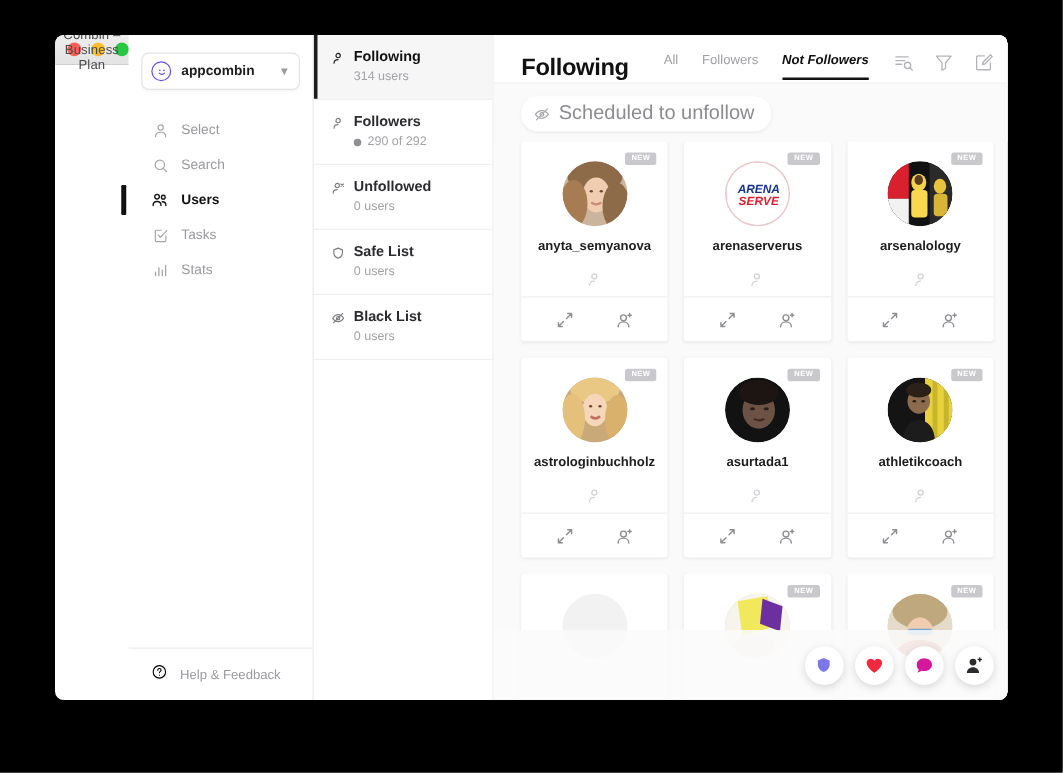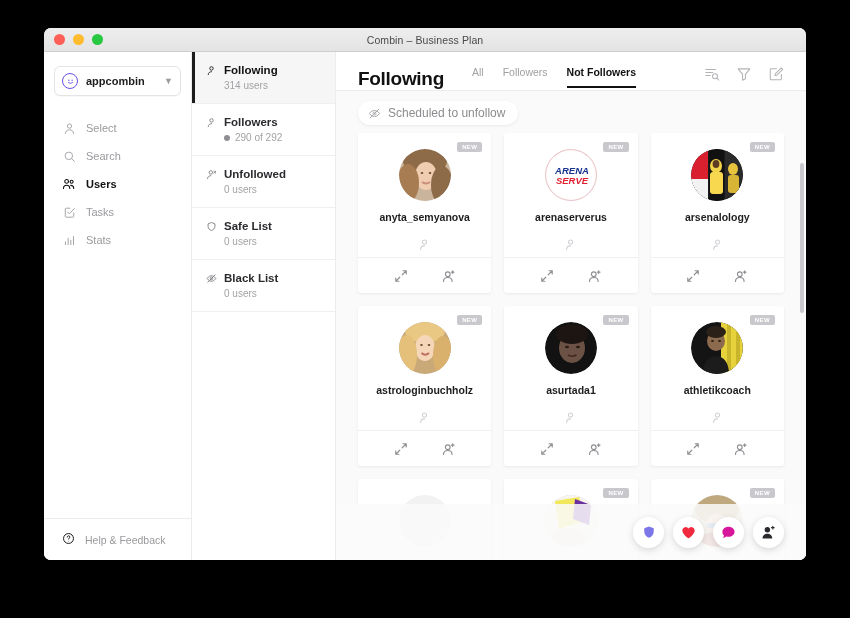--- a/index.html
+++ b/index.html
@@ -13,21 +13,21 @@
   
   #window {
     position: absolute;
     left: 44px; top: 28px;
     width: 762px; height: 532px;
     background: #ffffff;
     border-radius: 7px;
     overflow: hidden;
     box-shadow: 0 10px 34px rgba(0,0,0,.5);
     display: flex;
-    flex-direction: column;
+    flex-direction: row;
   }
 
   
   #titlebar {
     height: 24px;
     flex: 0 0 24px;
     background: linear-gradient(#eeeeee, #e3e3e3);
     border-bottom: 1px solid #cfcfcf;
     position: relative;
     display: flex;
@@ -141,31 +141,31 @@
     border-bottom: 1px solid #ededed;
     flex: 0 0 auto;
   }
   #headrow { display: flex; align-items: flex-end; gap: 20px; }
   #page-title { font-size: 19px; font-weight: 700; color: #111; letter-spacing: -.3px; }
   #tabs { display: flex; gap: 19px; padding-bottom: 2px; margin-left: 8px; flex: 1; }
   .tab {
     font-size: 10.5px; color: #a0a0a5; padding-bottom: 8px;
     border-bottom: 2px solid transparent; white-space: nowrap;
   }
-  .tab.active { color: #111; font-weight: 700; border-bottom-color: #111; }
+  .tab.active { color: #111; font-weight: 700; border-bottom-color: #111; font-style: italic; }
   #headicons { display: flex; gap: 16px; padding-bottom: 8px; }
   .hicon { width: 16px; height: 16px; color: #b4b4b8; }
   .hicon svg { display:block; }
 
   #chiprow { background: #fafafa; padding: 10px 22px 8px 22px; flex: 0 0 auto; }
   #chip {
     display: inline-flex; align-items: center; gap: 7px;
     background: #fff; border-radius: 13px;
     padding: 5px 13px 5px 10px;
-    font-size: 12px; color: #8c8c90;
+    font-size: 16px; color: #8c8c90;
     box-shadow: 0 1px 3px rgba(0,0,0,.07);
   }
   #chip .cicon { width: 13px; height: 13px; color:#a9a9ad; }
 
   
   #gridwrap { flex: 1; overflow: hidden; position: relative; }
   #grid {
     display: grid;
     grid-template-columns: repeat(3, 1fr);
     gap: 13px;

